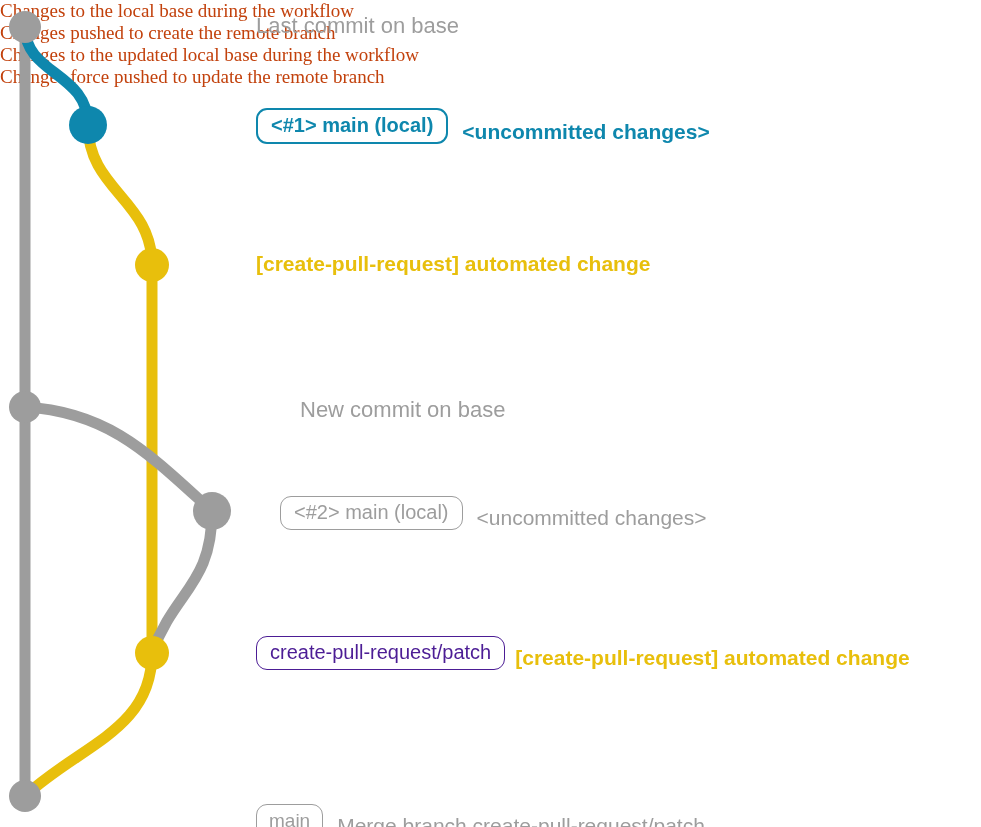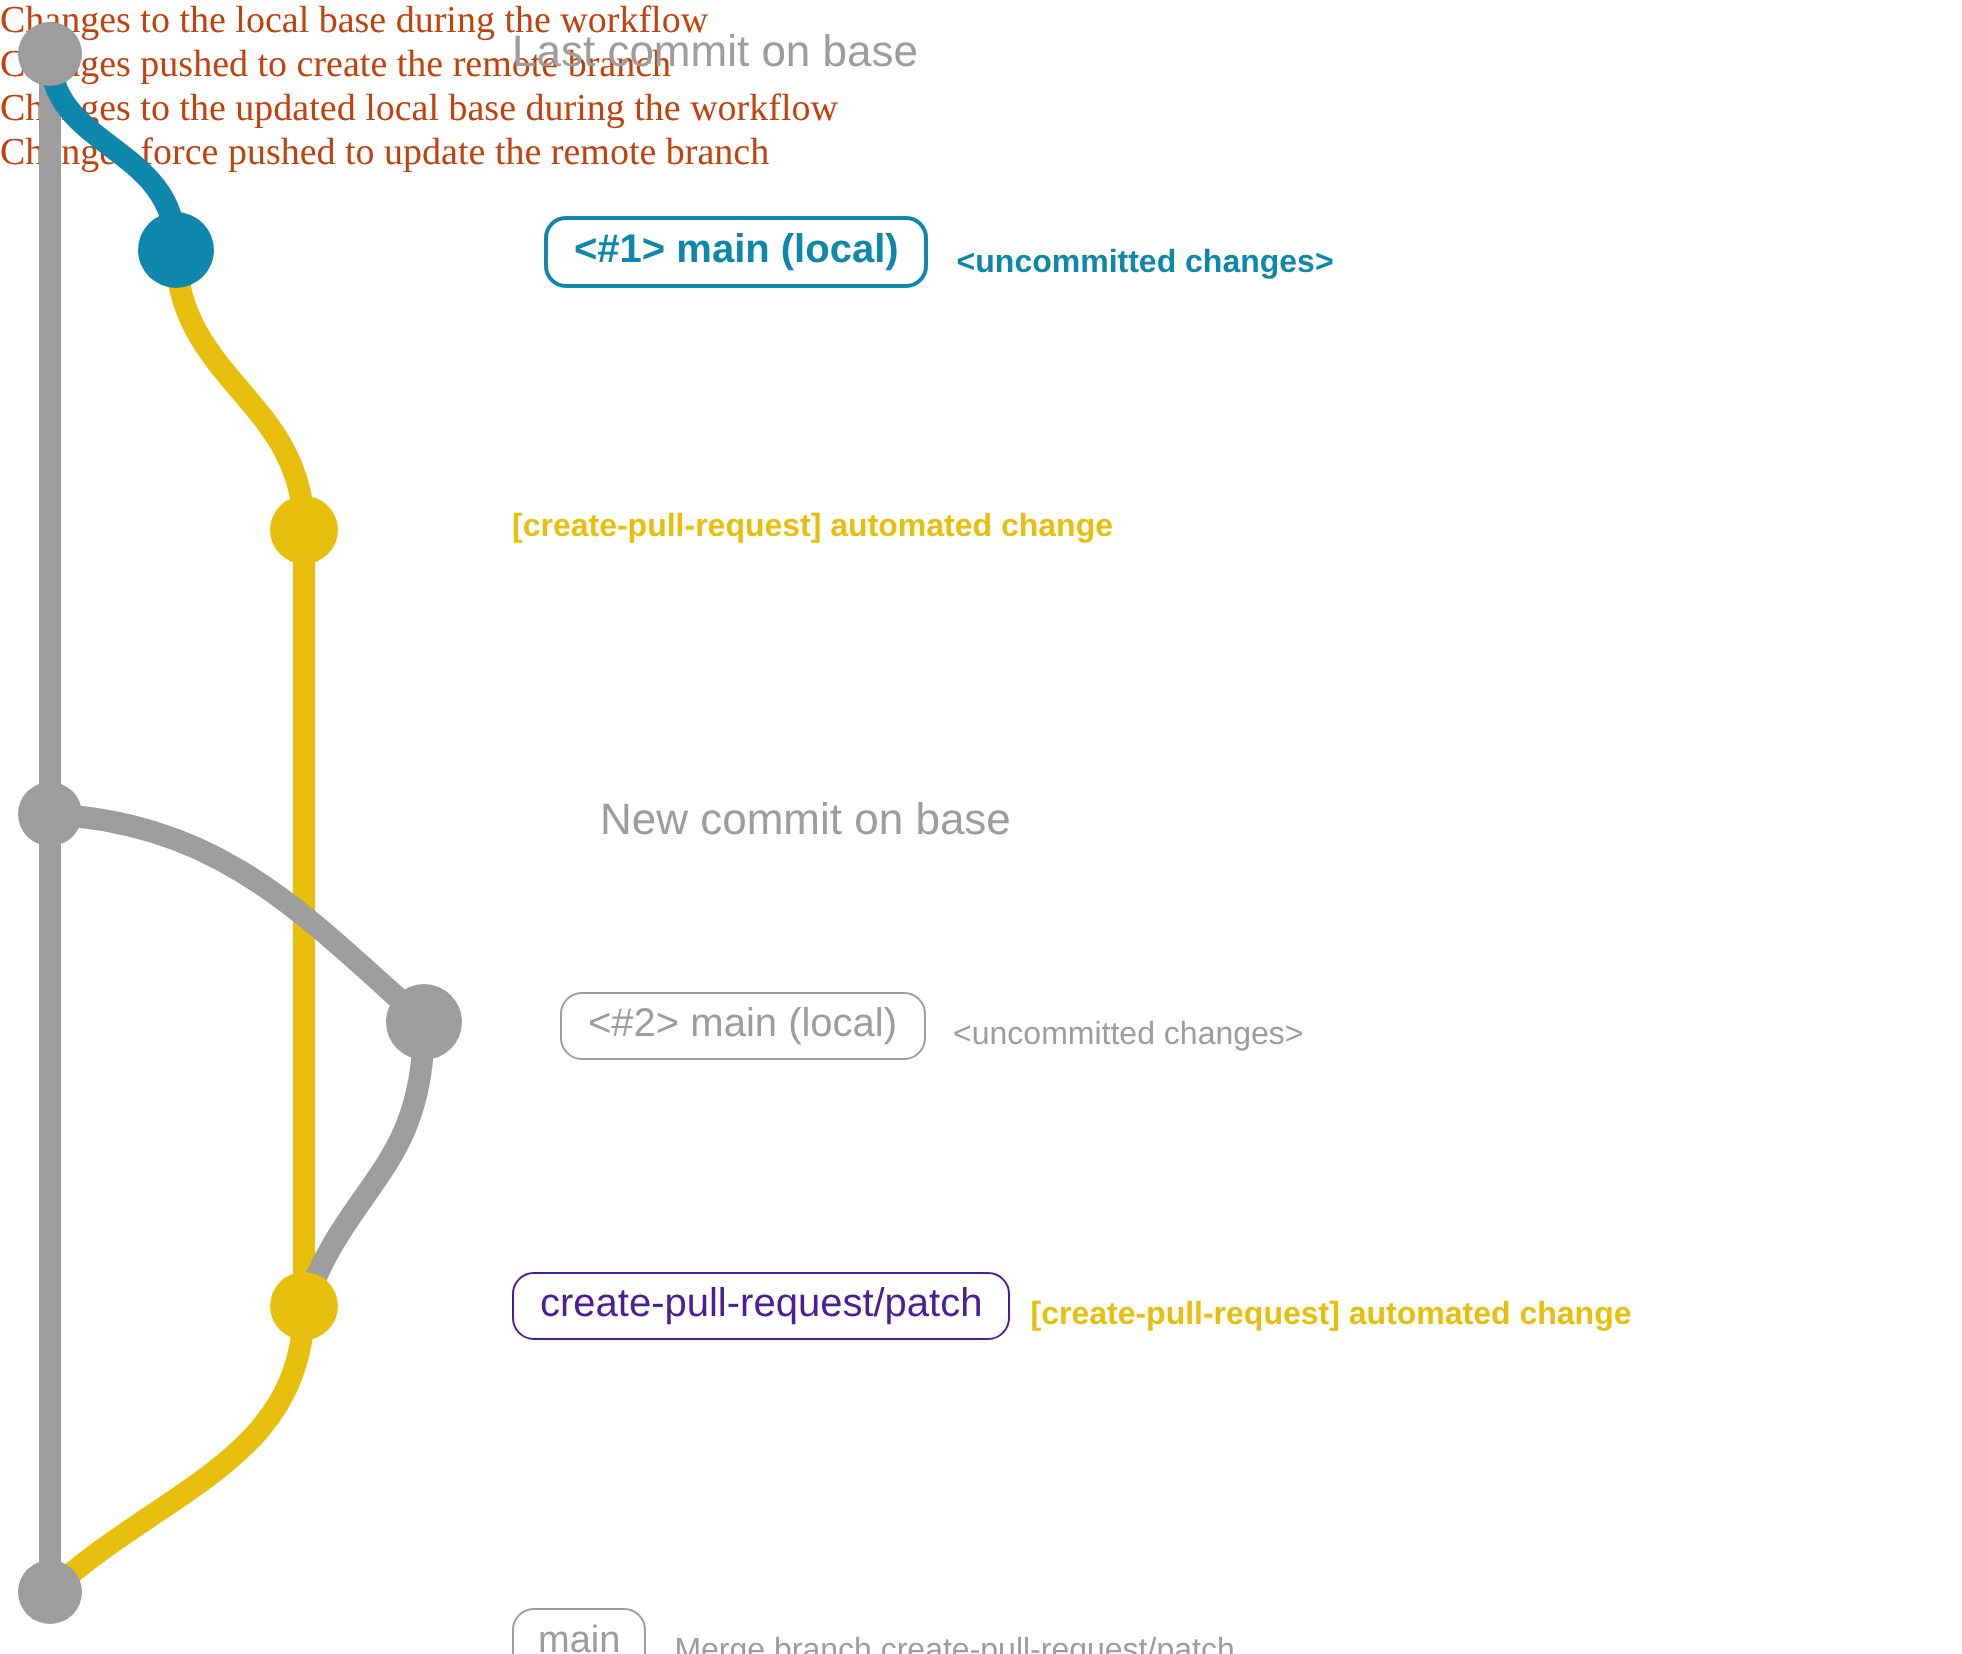--- a/index.html
+++ b/index.html
@@ -22,21 +22,21 @@
     padding:5px 13px 6px 13px;
     font-size:20px;
     line-height:21px;
     font-weight:700;
     white-space:nowrap;
     box-sizing:border-box;
   }
   .badge.thin{border-width:1.6px;font-weight:400;}
 
   .subject{
-    font-size:16px;
+    font-size:21px;
     line-height:24px;
     white-space:nowrap;
     font-weight:400;
   }
   .subject.bold{font-weight:700;}
 
   .note{
     font-family:"Liberation Serif", serif;
     font-size:19px;
     line-height:22px;
@@ -48,21 +48,21 @@
     font-size:22px;
     line-height:24px;
     white-space:nowrap;
     color:#9d9d9d;
   }
 
   
   #r-top      {left:256px; top:14px;}
 
   #r-c1       {left:256px; top:108px;  color:#0e87ad;}
-  #r-c1 .badge{color:#0e87ad;margin-left:16px;}
+  #r-c1 .badge{color:#0e87ad;}
   #r-c1 .subject{color:#0e87ad;}
   #n-c1       {left:486px; top:144px;}
 
   #r-c2       {left:256px; top:252px;}
   #r-c2 .subject{color:#e8bf0c; font-weight:700;}
   #n-c2       {left:270px; top:289px;}
 
   #r-newbase  {left:256px; top:398px;margin-left:44px;}
 
   #r-c3       {left:256px; top:496px;margin-left:24px;}

